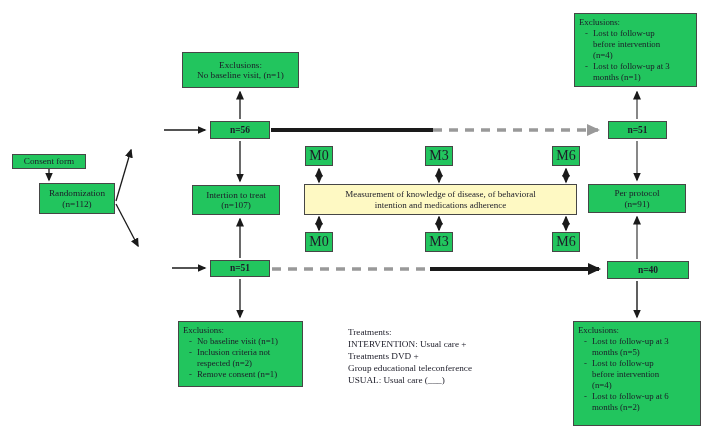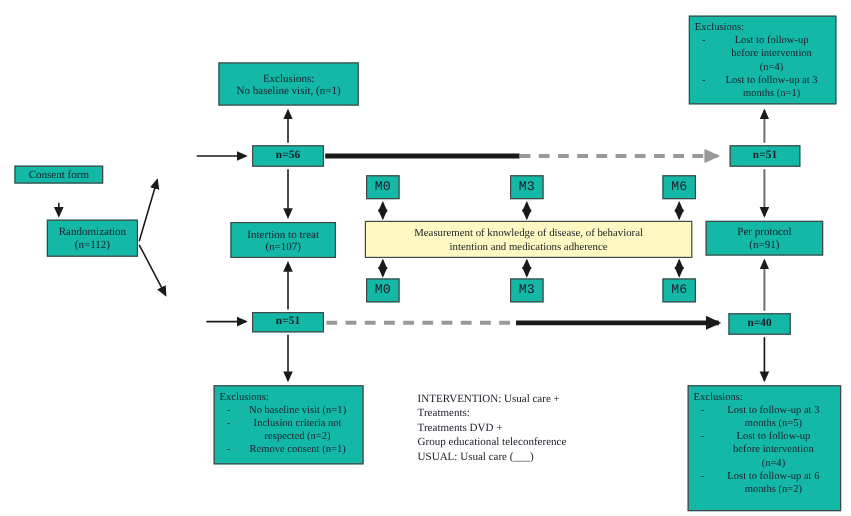--- a/index.html
+++ b/index.html
@@ -3,34 +3,34 @@
 <meta charset="utf-8">
 <style>
   html,body { margin:0; padding:0; background:#ffffff; }
   #canvas {
     position:relative; width:709px; height:430px; background:#ffffff;
     font-family:"Liberation Serif","DejaVu Serif",serif; color:#1c1c28;
     overflow:hidden;
   }
   #wires { position:absolute; left:0; top:0; width:709px; height:430px; }
   .box {
-    position:absolute; background:#14b8a6; border:1.5px solid #464646;
+    position:absolute; background:#22c55e; border:1.5px solid #464646;
     box-sizing:border-box; display:flex; flex-direction:column;
     align-items:center; justify-content:center; text-align:center;
     line-height:1.12; font-size:9.2px;
   }
   .nbox { font-size:9.5px;font-weight:bold; }
-  .tp { font-size:11px;font-family:Liberation Mono, monospace; }
+  .tp { font-size:14px; }
   .meas { background:#fef9c3; font-size:9px; white-space:pre-line; line-height:1.22; }
   .excl {
     align-items:stretch; justify-content:flex-start; text-align:left;
     font-size:8.8px; line-height:11px; padding:3px 3px 0 4px;
   }
   .excl-title { padding-left:0; }
-  .excl-item { white-space:pre-line; position:relative; padding-left:14px;text-align:center; }
+  .excl-item { white-space:pre-line; position:relative; padding-left:14px; }
   .excl-item::before { content:"-"; position:absolute; left:6px; top:0; }
   .freetext {
     position:absolute; font-size:9.2px; line-height:12px; text-align:left;
   }
 </style>
 </head>
 <body>
 
 <div id="canvas">
 
@@ -69,21 +69,21 @@
     <line x1="637" y1="281" x2="637" y2="317" stroke="#1a1a1a" stroke-width="1.4" marker-end="url(#mb)"></line>
 
     <line x1="319" y1="182" x2="319" y2="169" stroke="#1a1a1a" stroke-width="1.3" marker-start="url(#mb)" marker-end="url(#mb)"></line>
     <line x1="439" y1="182" x2="439" y2="169" stroke="#1a1a1a" stroke-width="1.3" marker-start="url(#mb)" marker-end="url(#mb)"></line>
     <line x1="566" y1="182" x2="566" y2="169" stroke="#1a1a1a" stroke-width="1.3" marker-start="url(#mb)" marker-end="url(#mb)"></line>
     <line x1="319" y1="217" x2="319" y2="230" stroke="#1a1a1a" stroke-width="1.3" marker-start="url(#mb)" marker-end="url(#mb)"></line>
     <line x1="439" y1="217" x2="439" y2="230" stroke="#1a1a1a" stroke-width="1.3" marker-start="url(#mb)" marker-end="url(#mb)"></line>
     <line x1="566" y1="217" x2="566" y2="230" stroke="#1a1a1a" stroke-width="1.3" marker-start="url(#mb)" marker-end="url(#mb)"></line>
   </svg>
 
-  <div class="box" style="left:12px; top:138px; width:74px; height:15px;">
+  <div class="box" style="left:12px; top:154px; width:74px; height:15px;">
     <span>Consent form</span>
   </div>
 
   <div class="box" style="left:39px; top:183px; width:76px; height:31px;justify-content:center;">
     <span>Randomization</span>
     <span>(n=112)</span>
   </div>
 
 
 
@@ -149,36 +149,36 @@
 
   <div class="box nbox" style="left:608px; top:121px; width:59px; height:18px;">
     <span>n=51</span>
   </div>
 
   <div class="box" style="left:588px; top:184px; width:98px; height:29px;">
     <span>Per protocol</span>
     <span>(n=91)</span>
   </div>
 
-  <div class="box nbox" style="left:607px; top:261px; width:52px; height:18px;">
+  <div class="box nbox" style="left:607px; top:261px; width:82px; height:18px;">
     <span>n=40</span>
   </div>
 
   <div class="box excl" style="left:573px; top:321px; width:128px; height:105px;">
     <div class="excl-title">Exclusions:</div>
     <div class="excl-item">Lost to follow-up at 3
 months (n=5)</div>
     <div class="excl-item">Lost to follow-up
 before intervention
 (n=4)</div>
     <div class="excl-item">Lost to follow-up at 6
 months (n=2)</div>
   </div>
 
   <div class="freetext" style="left:348px; top:326px; width:200px;">
+    <div>Treatments:</div>
     <div>INTERVENTION: Usual care +</div>
-    <div>Treatments:</div>
     <div>Treatments DVD +</div>
     <div>Group educational teleconference</div>
     <div>USUAL: Usual care (___)</div>
   </div>
 
 </div>
 
 </body></html>

